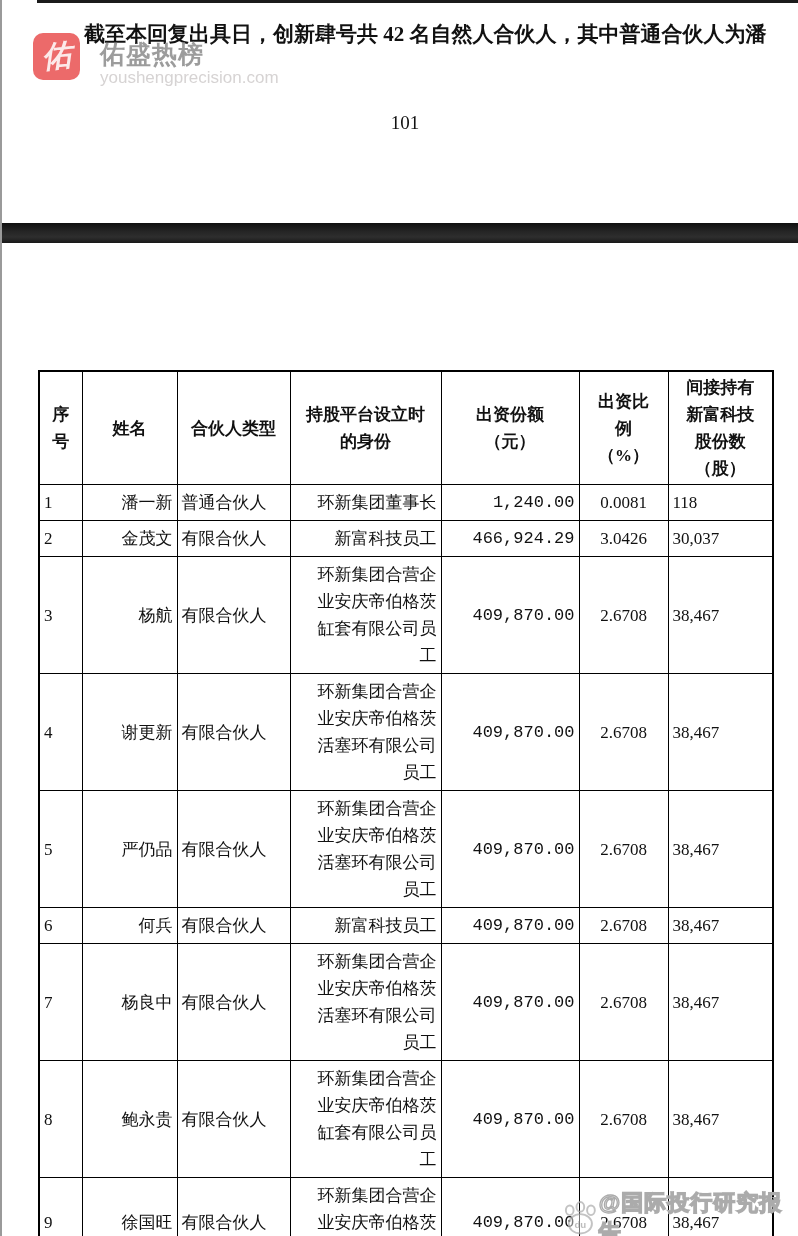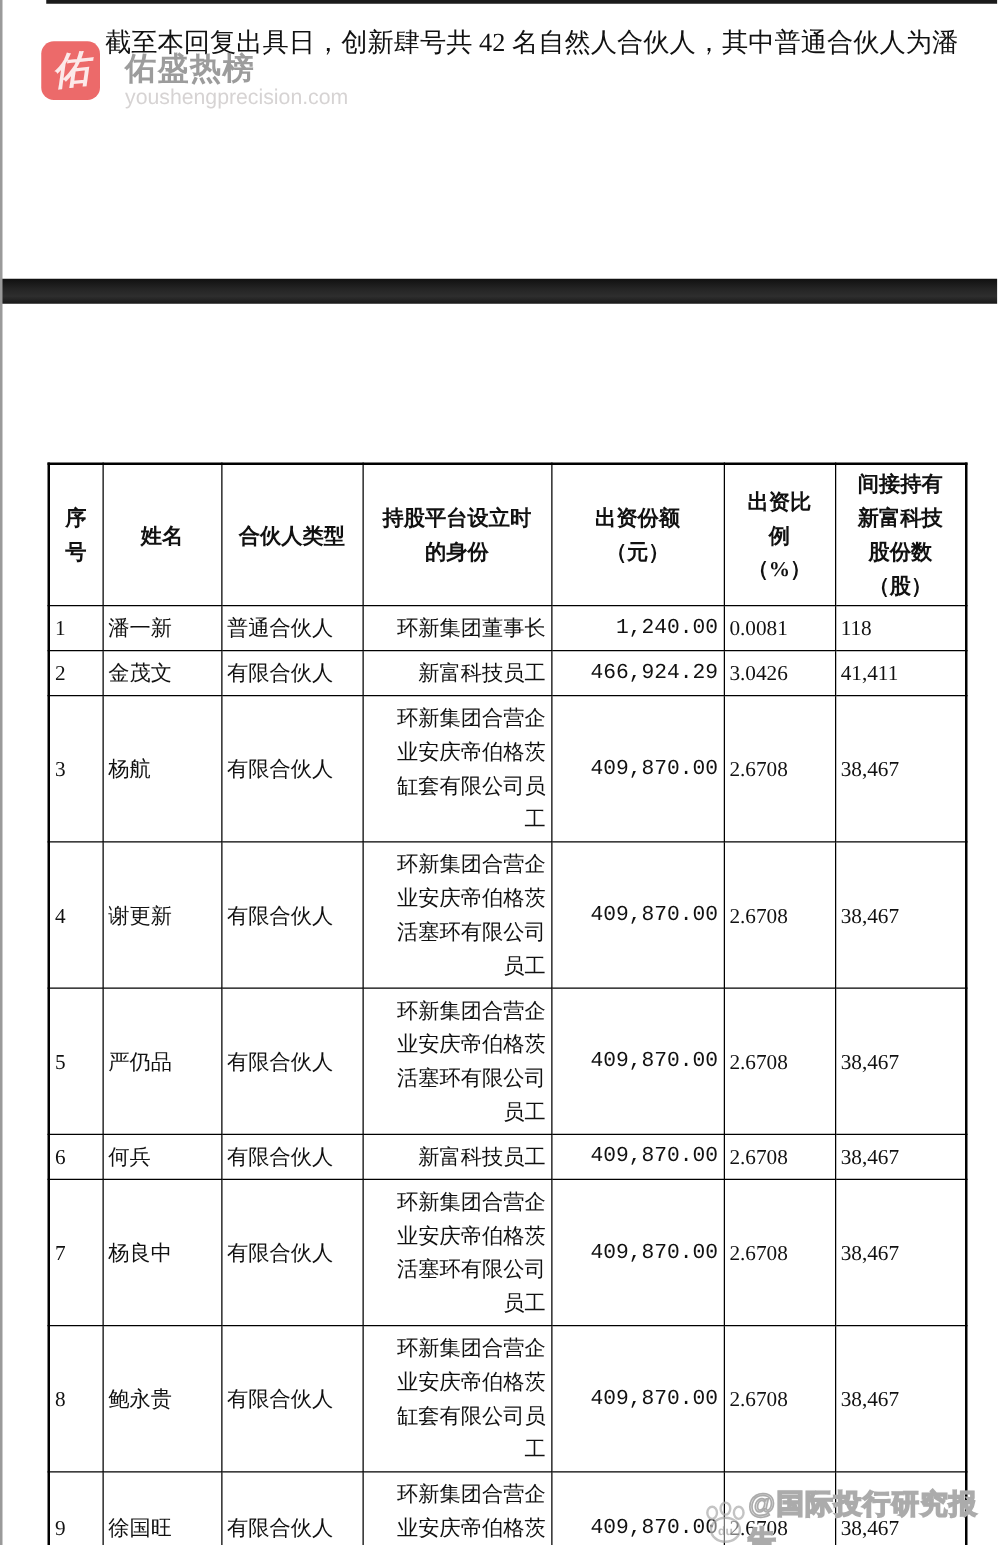--- a/index.html
+++ b/index.html
@@ -27,20 +27,21 @@
     background: #1b1b1b;
     z-index: 5;
   }
   .para {
     position: absolute;
     left: 38px; top: 13px;
     width: 730px;
     font-size: 21px;
     line-height: 42px;
     z-index: 2;
+    font-weight: bold;
   }
   .para-line.indent { padding-left: 46px; }
   .page-num {
     position: absolute;
     left: 38px; top: 112px;
     width: 734px;
     text-align: center;
     font-size: 19px;
     z-index: 2;
   }
@@ -107,25 +108,25 @@
   }
   table.partners th {
     font-weight: bold;
     text-align: center;
     height: 108px;
     padding: 2px 2px;
     font-size: 17px;
   }
   table.partners td { height: 36px; padding: 4px 4px; }
   td.col0 { text-align: left; padding-left: 11px; }
-  td.col1 { text-align: left; padding-left: 15px; }
+  td.col1 { text-align: right; padding-left: 15px; }
   td.col2 { text-align: left; padding-left: 14px; }
   td.col3 { text-align: right; padding-left: 8px; padding-right: 6px; }
   td.col4 { text-align: right; padding-right: 10px; font-family: Liberation Mono, monospace; }
-  td.col5 { text-align: left; padding-right: 12px; }
+  td.col5 { text-align: center; padding-right: 12px; }
   td.col6 { text-align: left; padding-right: 10px; }
   
   .wm-bottom {
     position: absolute;
     left: 562px; top: 1188px;
     display: flex;
     align-items: center;
     z-index: 6;
   }
   .wm-bottom .paw { width: 38px; height: 36px; opacity: 0.75; }
@@ -150,20 +151,21 @@
   <div class="wm-badge">
     <span>佑</span>
   </div>
   <div class="wm-title">佑盛热榜</div>
   <div class="wm-domain">youshengprecision.com</div>
 
   <div class="para">
     <div class="para-line indent">截至本回复出具日，创新肆号共 42 名自然人合伙人，其中普通合伙人为潘</div>
   </div>
 
+  <div class="page-num">101</div>
 
   <div class="divider"></div>
 
   <table class="partners">
     <colgroup>
         <col style="width: 43px;">
         <col style="width: 95px;">
         <col style="width: 113px;">
         <col style="width: 151px;">
         <col style="width: 138px;">
@@ -199,21 +201,21 @@
           <td class="col5">0.0081</td>
           <td class="col6">118</td>
         </tr>
         <tr>
           <td class="col0">2</td>
           <td class="col1">金茂文</td>
           <td class="col2">有限合伙人</td>
           <td class="col3">新富科技员工</td>
           <td class="col4">466,924.29</td>
           <td class="col5">3.0426</td>
-          <td class="col6">41,411</td>
+          <td class="col6">30,037</td>
         </tr>
         <tr>
           <td class="col0">3</td>
           <td class="col1">杨航</td>
           <td class="col2">有限合伙人</td>
           <td class="col3">环新集团合营企
 业安庆帝伯格茨
 缸套有限公司员
 工</td>
           <td class="col4">409,870.00</td>

